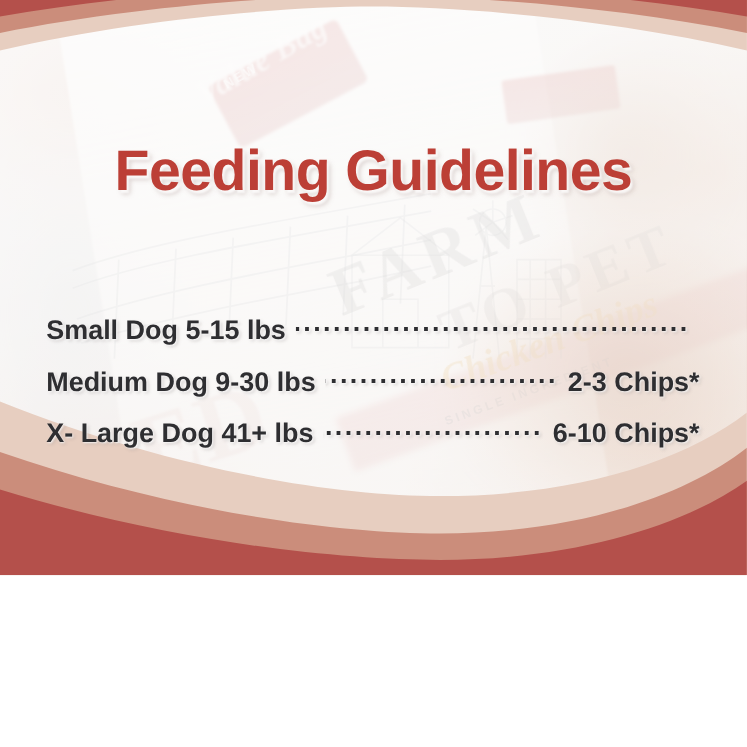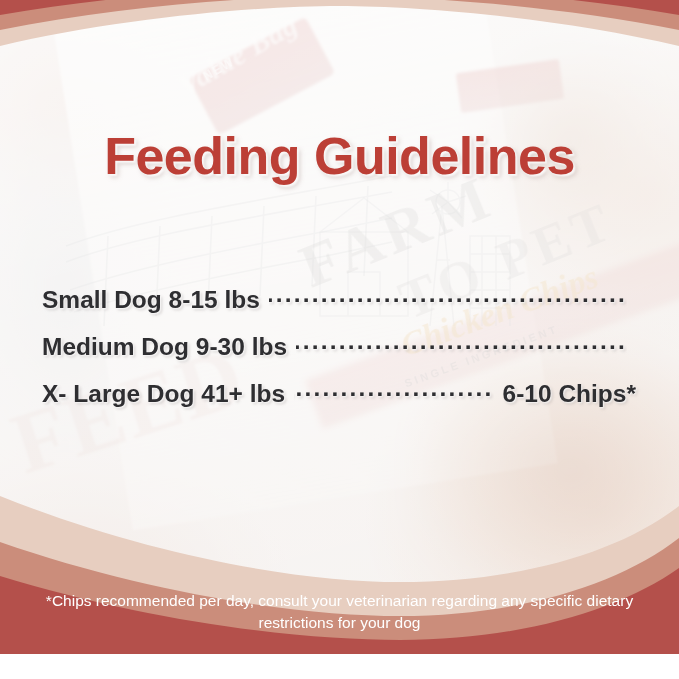--- a/index.html
+++ b/index.html
@@ -5,21 +5,21 @@
 <style>
   * { margin:0; padding:0; box-sizing:border-box; }
   html, body {
     width:679px; height:679px;
     font-family:"Liberation Sans", sans-serif;
     background:#ffffff;
     overflow:hidden;
   }
   #card {
     position:relative;
-    width:679px; height:654px;
+    width:679px; height:523px;
     overflow:hidden;
     background:#f3efee;
   }
 
   
   #photo {
     position:absolute; inset:0;
     overflow:hidden;
   }
   .bg-layer { position:absolute; }
@@ -309,35 +309,33 @@
     <path d="M0 108 C 150 160, 300 182, 400 182 C 520 182, 620 150, 679 104 L679 220 L0 220 Z" fill="#cb8d7b"></path>
 
     <path d="M0 142 C 150 188, 300 206, 400 206 C 520 206, 620 176, 679 134 L679 220 L0 220 Z" fill="#b4504b"></path>
   </svg>
 
   <h1 id="title">Feeding Guidelines</h1>
 
   <div id="rows">
 
     <div class="row">
-      <span class="label">Small Dog 8-15 lbs</span>
+      <span class="label">Small Dog 5-15 lbs</span>
       <span class="leader"></span>
     </div>
 
     <div class="row">
       <span class="label">Medium Dog 9-30 lbs</span>
       <span class="leader"></span>
+      <span class="value">2-3 Chips*</span>
     </div>
 
 
     <div class="row">
       <span class="label">X- Large Dog 41+ lbs</span>
       <span class="leader"></span>
       <span class="value">6-10 Chips*</span>
     </div>
 
   </div>
 
-  <div id="footer">
-    <p id="footer-text">*Chips recommended per day, consult your veterinarian regarding any specific dietary restrictions for your dog</p>
-  </div>
 
 </div>
 
 </body></html>

